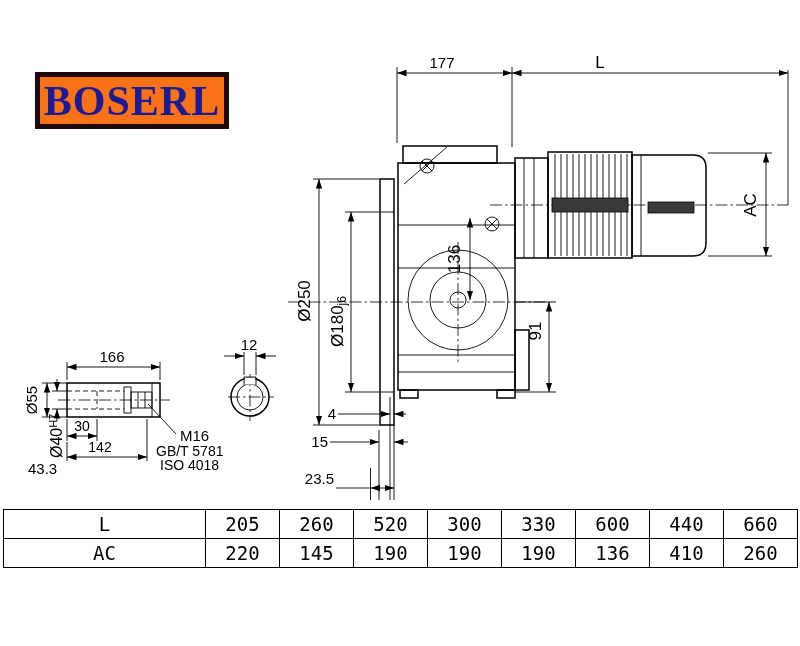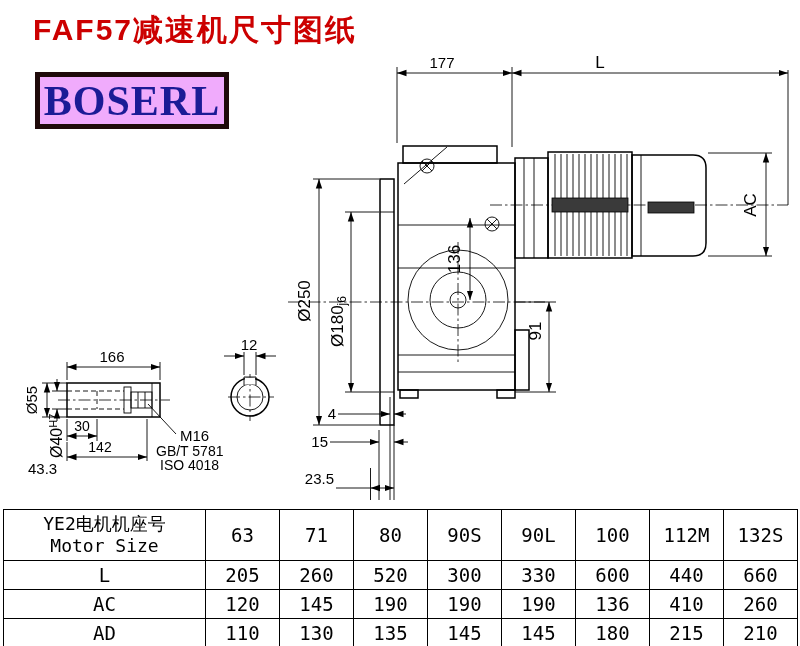--- a/index.html
+++ b/index.html
@@ -1,21 +1,21 @@
 <!DOCTYPE html>
 <html><head>
 <meta charset="utf-8">
 <style>
   html,body{margin:0;padding:0;background:#fff;}
   .screen{position:relative;width:800px;height:646px;background:#ffffff;overflow:hidden;
           font-family:"Liberation Sans",sans-serif;}
   .page-title{position:absolute;left:33px;top:10px;font-size:30px;font-weight:bold;
               color:#cc0000;letter-spacing:2px;white-space:nowrap;}
   .logo-box{position:absolute;left:35px;top:72px;width:184px;height:47px;
-            border:5px solid #1f0a0a;background:#f0abfc;display:flex;
+            border:5px solid #1f0a0a;background:#f97316;display:flex;
             align-items:center;justify-content:center;}
   .logo-text{font-family:"Liberation Serif",serif;font-size:42px;font-weight:bold;
              color:#1b1b96;letter-spacing:1px;line-height:1;}
   svg.drawing{position:absolute;left:0;top:0;}
   svg text{font-family:"Liberation Sans",sans-serif;fill:#000;}
   .ol{stroke:#000;stroke-width:1.5;fill:none;}
   .tl{stroke:#000;stroke-width:0.9;fill:none;}
   .cl{stroke:#000;stroke-width:0.8;fill:none;stroke-dasharray:12 3 2.5 3;}
   .hd{stroke:#000;stroke-width:0.9;fill:none;stroke-dasharray:5 3;}
   .dk{fill:#3a3a3a;stroke:#000;stroke-width:0.8;}
@@ -28,21 +28,20 @@
   table.dim-table td{border:1px solid #000;text-align:center;vertical-align:middle;
                      font-size:19px;color:#000;padding:0;height:28px;}
   table.dim-table tr.hdr td{height:50px;}
   td.label-cell div{line-height:1.25;font-size:18px;}
 </style>
 </head>
 <body>
 
 <div class="screen">
 
-  <div class="page-title">FAF57减速机尺寸图纸</div>
 
   <div class="logo-box">
     <span class="logo-text">BOSERL</span>
   </div>
 
   <svg class="drawing" width="800" height="508" viewBox="0 0 800 508">
     <defs>
       <marker id="arr" markerWidth="11" markerHeight="8" refX="9.5" refY="4" orient="auto-start-reverse" markerUnits="userSpaceOnUse">
         <path d="M0,0.8 L9.5,4 L0,7.2 Z" fill="#000"></path>
       </marker>
@@ -235,63 +234,38 @@
       <col style="width:74px">
         <col style="width:74px">
         <col style="width:74px">
         <col style="width:74px">
       <col style="width:74px">
         <col style="width:74px">
         <col style="width:74px">
         <col style="width:74px">
     </colgroup>
     <tbody>
-        <tr class="hdr">
-      <td class="label-cell">
-        <div>YE2电机机座号</div>
-        <div>Motor Size</div>
-      </td>
-      <td>63</td>
-      <td>71</td>
-      <td>80</td>
-      <td>90S</td>
-      <td>90L</td>
-      <td>100</td>
-      <td>112M</td>
-      <td>132S</td>
-    </tr>
     <tr>
       <td>L</td>
       <td>205</td>
       <td>260</td>
       <td>520</td>
       <td>300</td>
       <td>330</td>
       <td>600</td>
       <td>440</td>
       <td>660</td>
     </tr>
     <tr>
       <td>AC</td>
-      <td>120</td>
+      <td>220</td>
       <td>145</td>
       <td>190</td>
       <td>190</td>
       <td>190</td>
       <td>136</td>
       <td>410</td>
       <td>260</td>
     </tr>
-    <tr>
-      <td>AD</td>
-      <td>110</td>
-      <td>130</td>
-      <td>135</td>
-      <td>145</td>
-      <td>145</td>
-      <td>180</td>
-      <td>215</td>
-      <td>210</td>
-    </tr>
   </tbody>
     </table>
 
 </div>
 
 </body></html>

